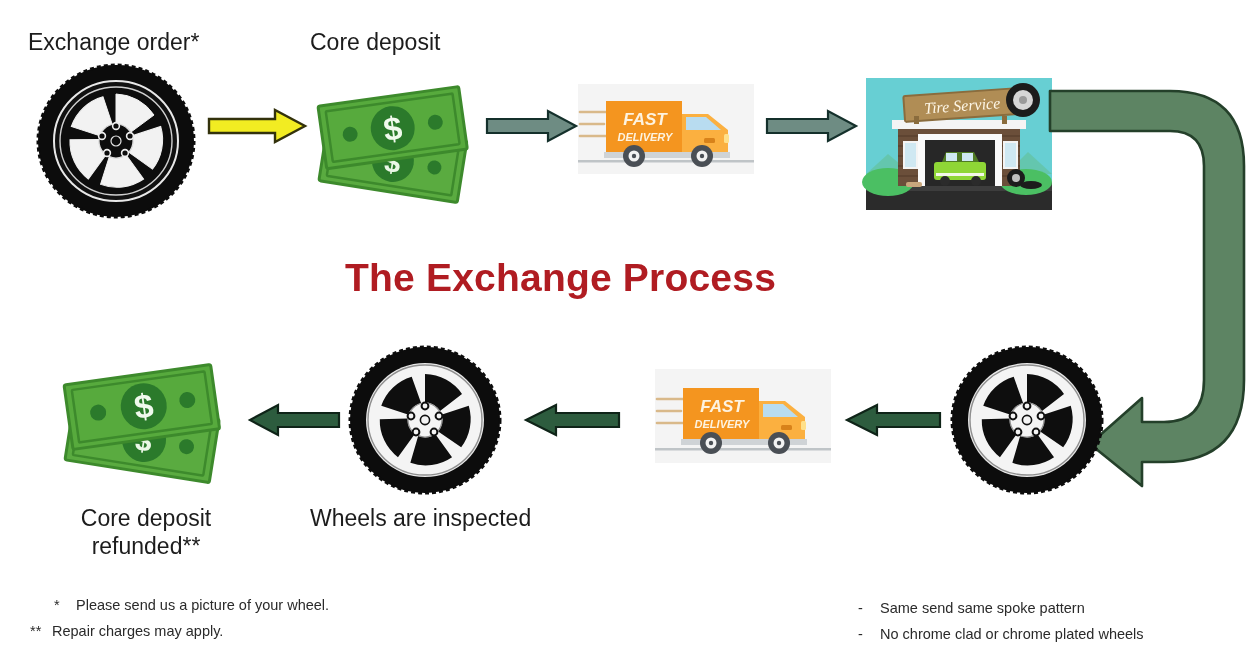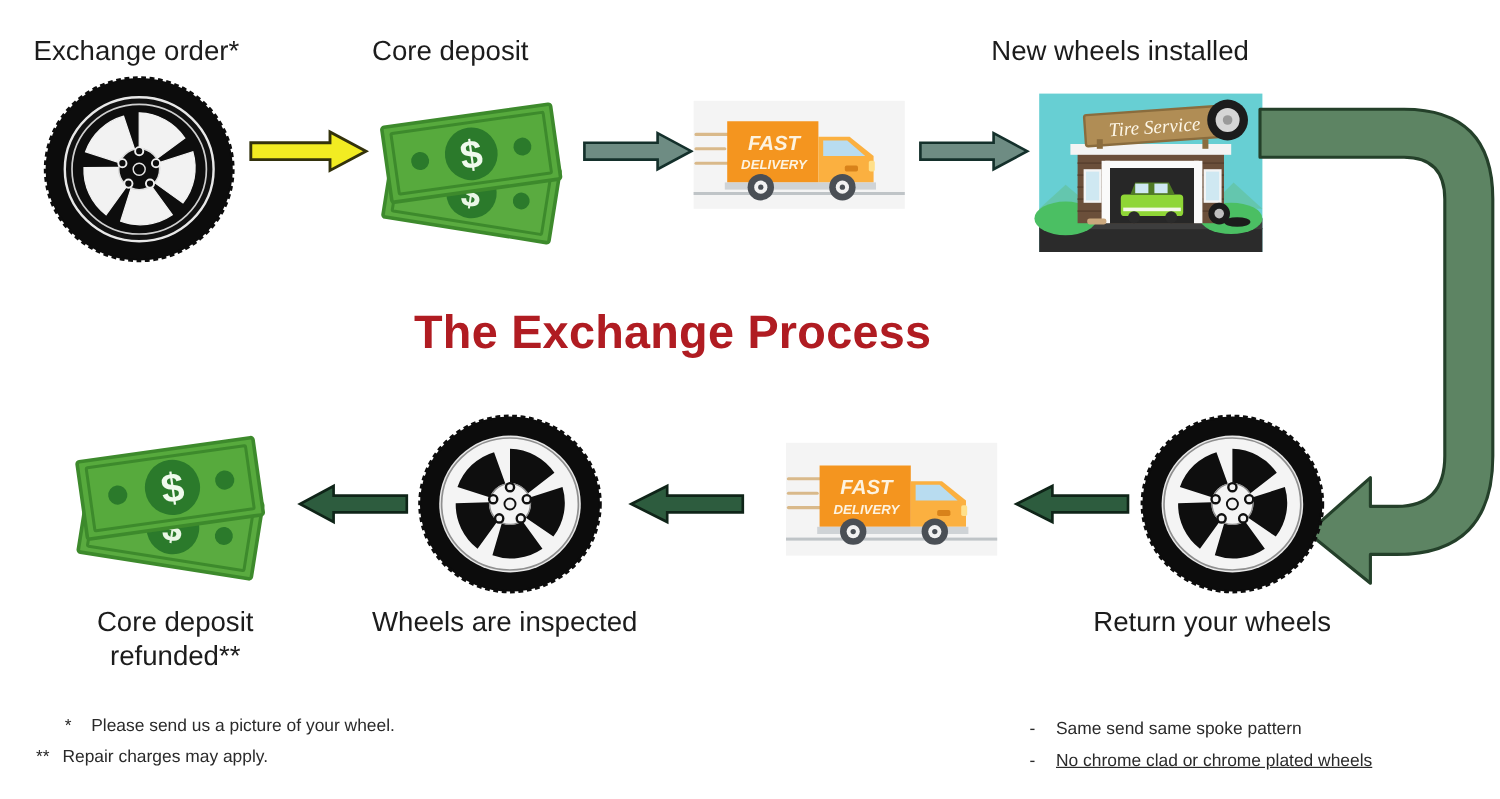--- a/index.html
+++ b/index.html
@@ -19,21 +19,20 @@
 
   svg{display:block;overflow:visible;}
 </style>
 </head>
 <body>
 
 <div id="stage">
 
   <div class="lbl" style="left:28px;top:28px;">Exchange order*</div>
   <div class="lbl" style="left:310px;top:28px;">Core deposit</div>
-  <div class="lbl" style="left:826px;top:28px;">New wheels installed</div>
 
   <div class="abs" style="left:36px;top:64px;width:160px;height:155px;">
     <svg width="160" height="155" viewBox="0 0 160 155">
       <g>
         <ellipse cx="80" cy="77" rx="78" ry="76" fill="#0c0c0c"></ellipse>
         <ellipse cx="80" cy="77" rx="78" ry="76" fill="none" stroke="#0c0c0c" stroke-width="3" stroke-dasharray="4 3"></ellipse>
         <ellipse cx="80" cy="77" rx="63" ry="61" fill="#111"></ellipse>
         <ellipse cx="80" cy="77" rx="62" ry="60" fill="none" stroke="#e8e8e8" stroke-width="2"></ellipse>
         <ellipse cx="80" cy="77" rx="56" ry="54" fill="#0d0d0d" stroke="#cfcfcf" stroke-width="1.4"></ellipse>
 
@@ -323,29 +322,28 @@
       </g>
       <circle cx="76" cy="74" r="4.6" fill="#f4f4f4" stroke="#101010" stroke-width="1.6"></circle>
     </svg>
   </div>
 
   <div class="lbl ctr" style="left:35px;top:504px;width:222px;">
     <span>Core deposit</span><br>
     <span>refunded**</span>
   </div>
   <div class="lbl" style="left:310px;top:504px;">Wheels are inspected</div>
-  <div class="lbl" style="left:911px;top:504px;">Return your wheels</div>
 
   <div class="note" style="left:30px;top:593px;margin-left:24px;">
     <span class="mk">*</span><span>Please send us a picture of your wheel.</span>
   </div>
   <div class="note" style="left:30px;top:619px;">
     <span class="mk">**</span><span>Repair charges may apply.</span>
   </div>
 
   <div class="note" style="left:858px;top:596px;">
     <span class="mk">-</span><span>Same send same spoke pattern</span>
   </div>
-  <div class="note" style="left:858px;top:622px;text-decoration:underline;">
+  <div class="note" style="left:858px;top:622px;">
     <span class="mk">-</span><span>No chrome clad or chrome plated wheels</span>
   </div>
 
 </div>
 
 </body></html>

